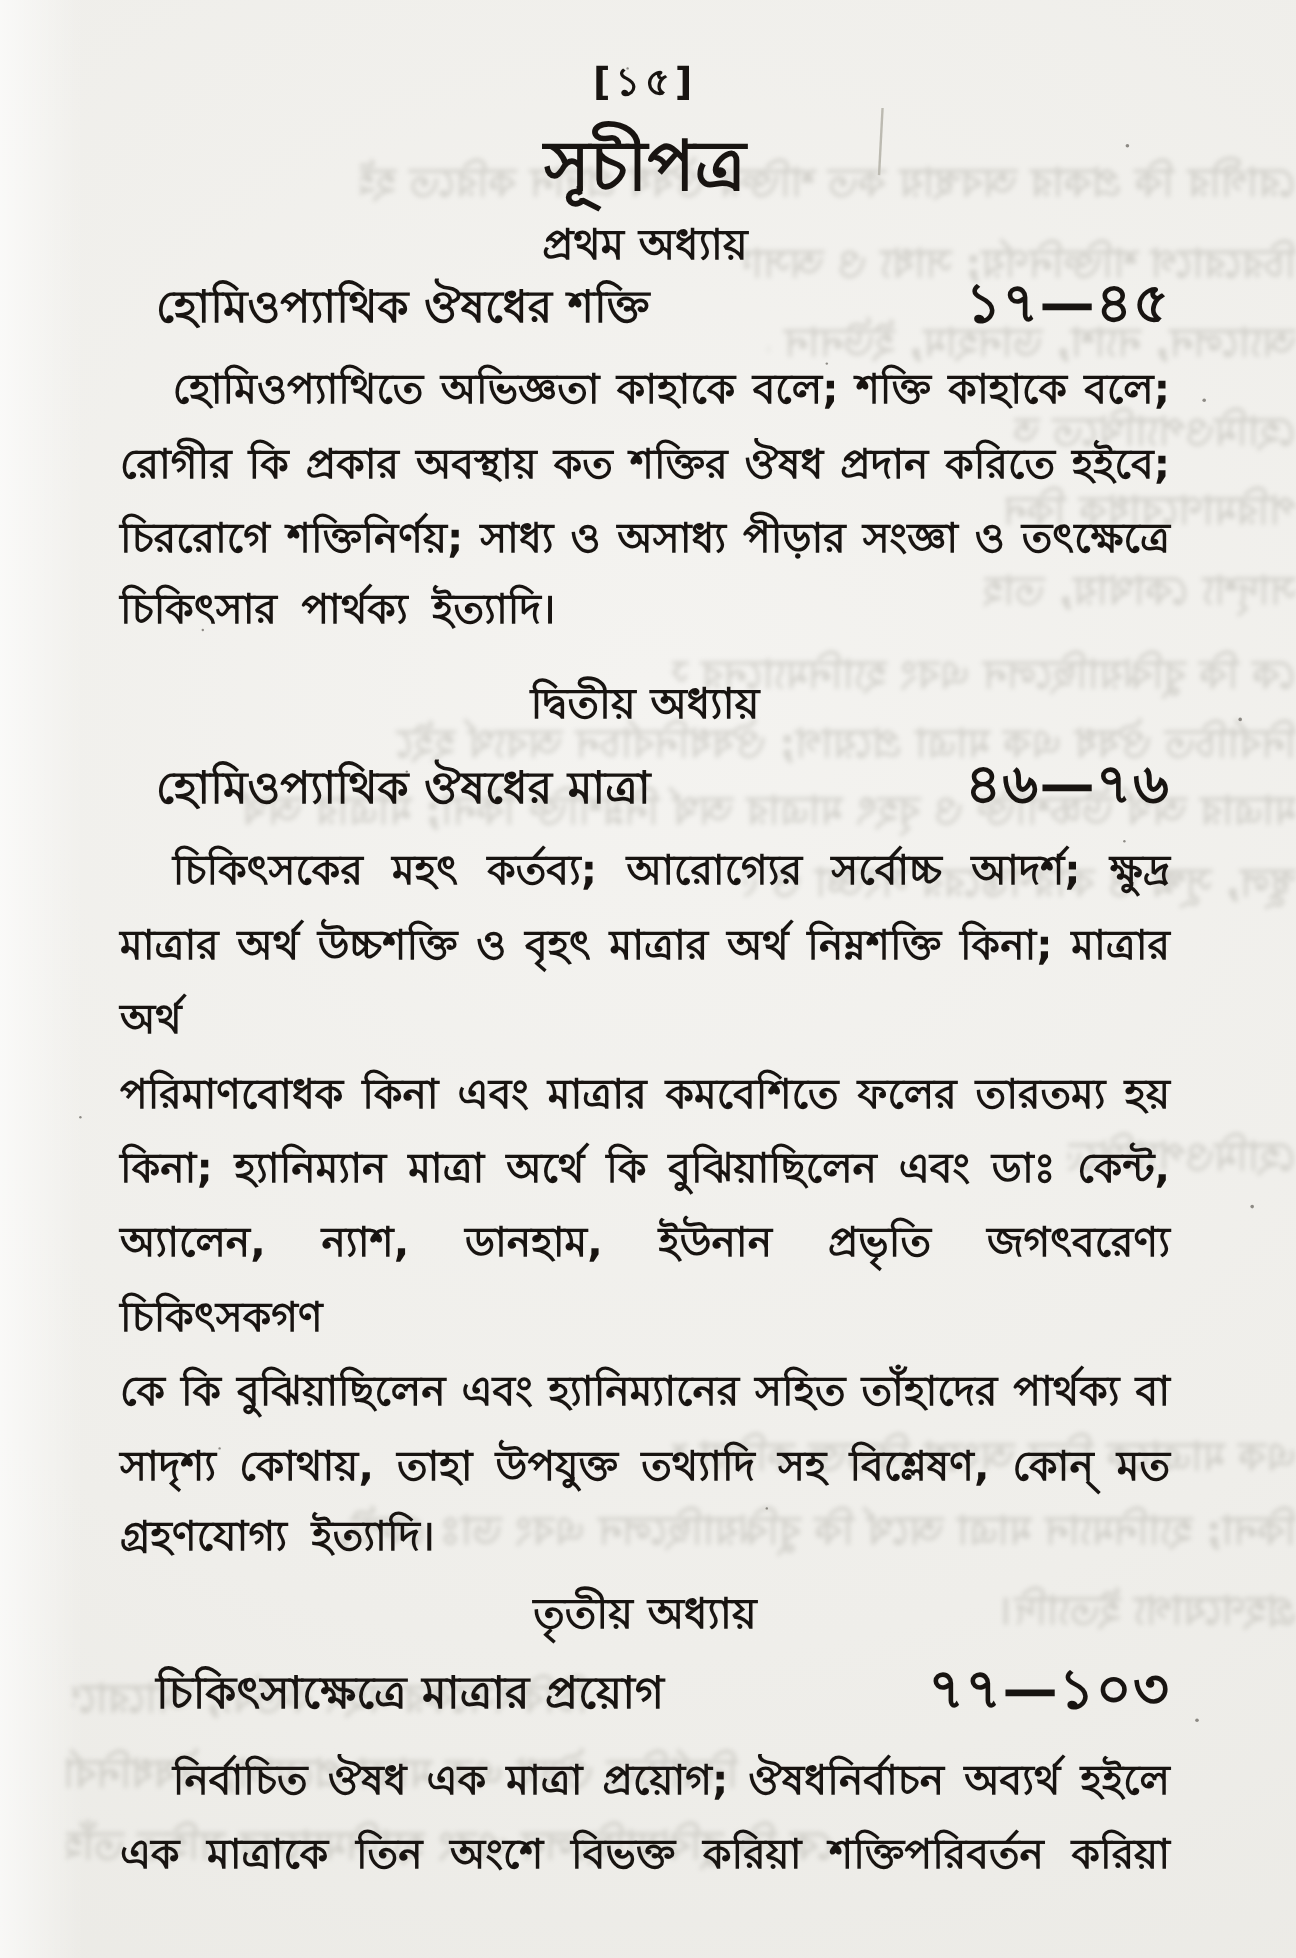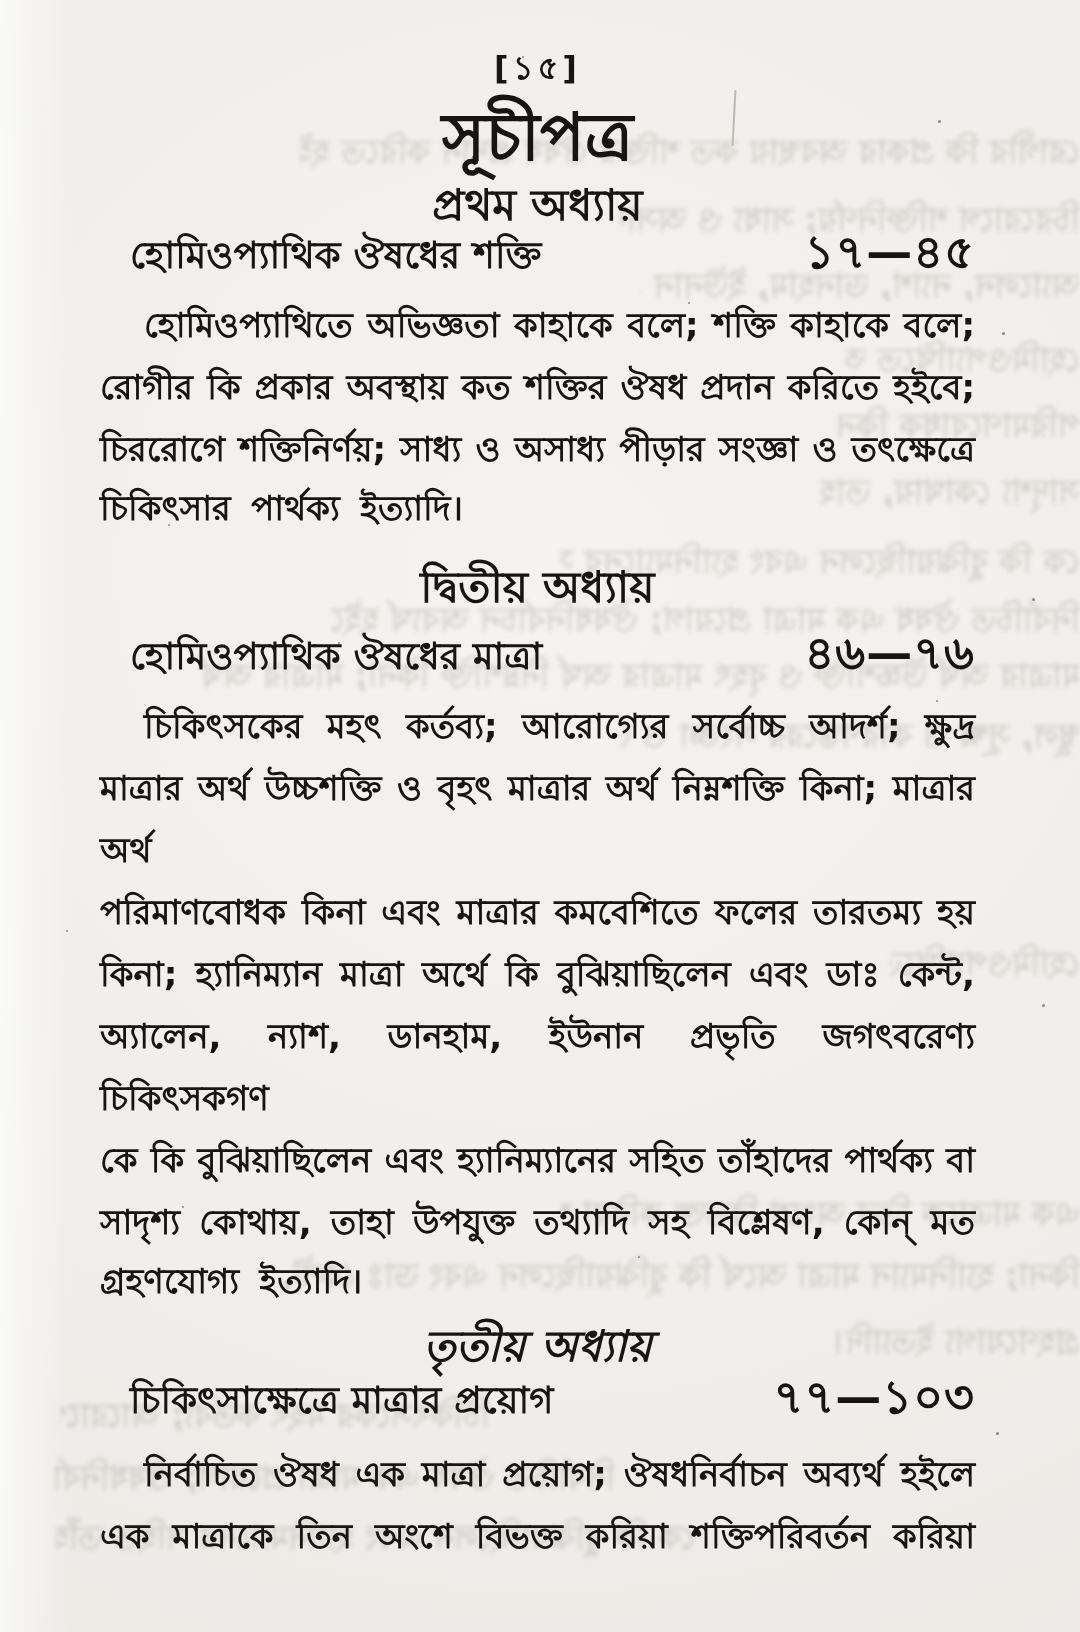--- a/index.html
+++ b/index.html
@@ -16,35 +16,35 @@
   .page::before{
     content:"";position:absolute;left:0;top:0;bottom:0;width:70px;z-index:0;
     background:linear-gradient(90deg, rgba(255,255,255,.65), rgba(255,255,255,0));
     pointer-events:none;
   }
   .content{position:relative;z-index:2;padding:46px 105px 0 100px;}
   .pageno{
     text-align:center;font-size:32px;font-weight:700;line-height:44px;letter-spacing:4px;
   }
   .toc-title{
-    text-align:center;font-size:66px;font-weight:700;line-height:80px;margin-top:8px;
+    text-align:center;font-size:58px;font-weight:700;line-height:80px;margin-top:8px;
   }
   .chapter-heading{
-    text-align:center;font-size:43px;font-weight:700;line-height:46px;
+    text-align:center;font-size:35px;font-weight:700;line-height:46px;
   }
   .ch1 .chapter-heading{margin-top:4px;}
   .ch2 .chapter-heading{margin-top:22px;}
-  .ch3 .chapter-heading{margin-top:8px;font-style:italic;}
+  .ch3 .chapter-heading{margin-top:8px;}
   .entry-row{
     display:flex;justify-content:space-between;align-items:baseline;
     padding-left:30px;font-weight:700;line-height:48px;
   }
   .ch1 .entry-row{}
   .ch2 .entry-row{margin-top:19px;}
-  .ch3 .entry-row{margin-top:4px;}
+  .ch3 .entry-row{margin-top:14px;}
   .entry-title{font-size:37px;}
   .entry-pages{font-size:46px;letter-spacing:1px;white-space:nowrap;}
   .para{font-size:34px;line-height:62px;font-weight:600;}
   .ch1 .para,.ch2 .para{margin-top:14px;}
   .ch3 .para{margin-top:18px;}
   .para .line{text-align:justify;text-align-last:justify;}
   .para .line.indent{text-indent:44px;}
   .para .line.end{text-align:center;text-align-last:left;font-family:Liberation Mono, monospace;}
 
   

